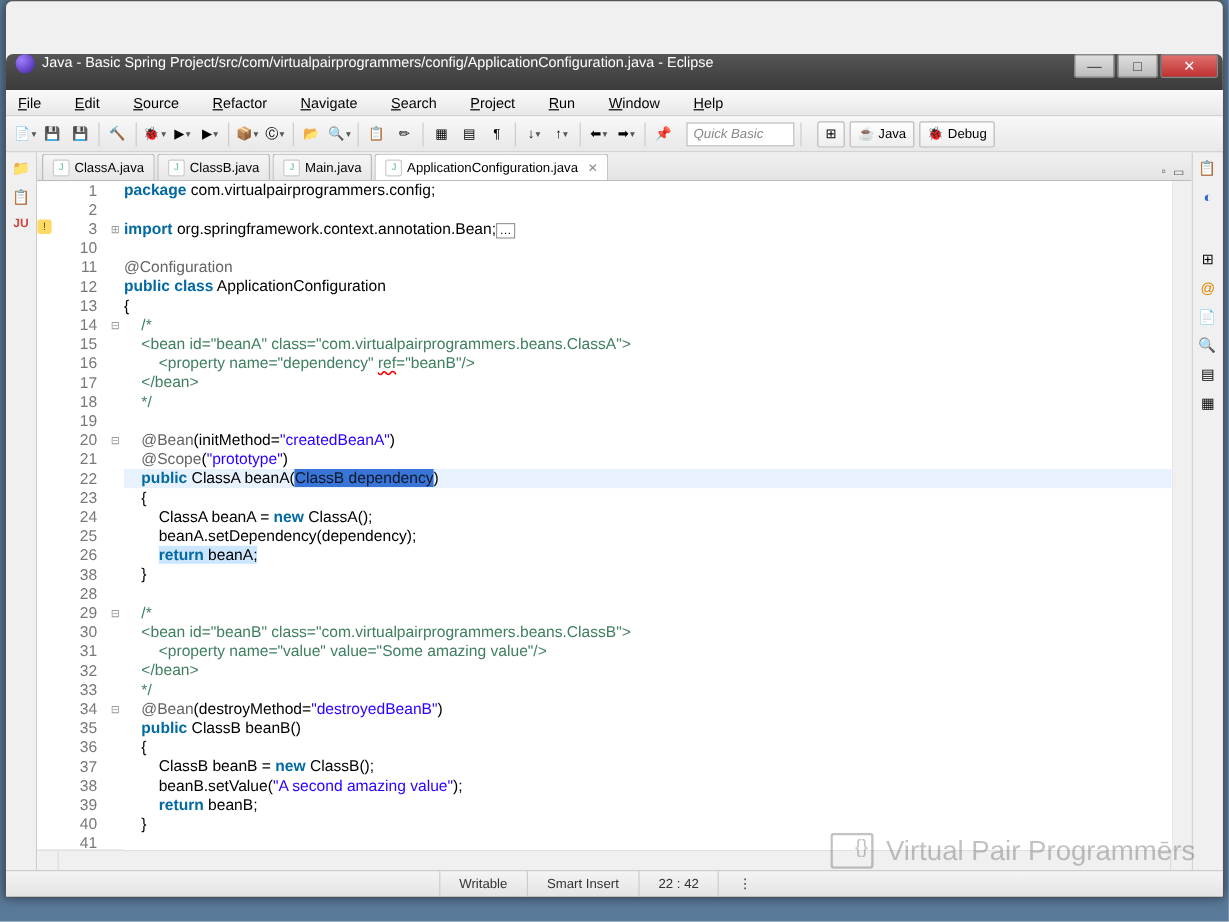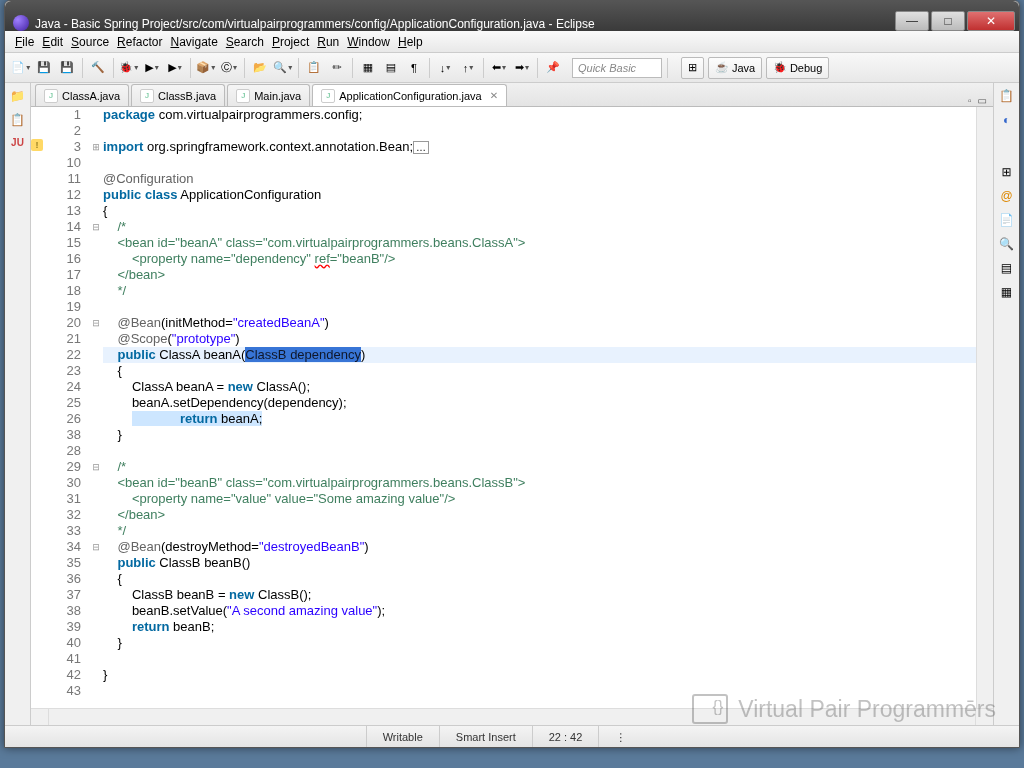--- a/index.html
+++ b/index.html
@@ -1,24 +1,24 @@
 <!DOCTYPE html>
 <html><head>
 <meta charset="utf-8">
 <style>
 * { margin: 0; padding: 0; box-sizing: border-box; font-family: "Segoe UI", Tahoma, sans-serif; }
 body { background: #5a7a9a; width: 1024px; height: 768px; overflow: hidden; position: relative; }
 .window { position: absolute; top: 0; left: 4px; right: 4px; bottom: 20px; background: #f0f0f0; border: 1px solid #555; border-radius: 6px 6px 0 0; box-shadow: 0 0 10px rgba(0,0,0,0.5); display: flex; flex-direction: column; }
-.titlebar { height: 30px; background: linear-gradient(#555, #3a3a3a); border-radius: 6px 6px 0 0; display: flex; align-items: flex-end; color: #fff; font-size: 12px; padding-left: 8px; }
+.titlebar { height: 30px; background: linear-gradient(#555, #3a3a3a); border-radius: 6px 6px 0 0; display: flex; align-items: flex-start; color: #fff; font-size: 12px; padding-left: 8px; margin-top: 44px; }
 .titlebar .icon { width: 16px; height: 16px; background: radial-gradient(circle at 30% 30%, #a080ff, #4020a0); border-radius: 50%; margin-right: 6px; }
 .titlebar .title { flex: 1; }
 .titlebar .winbtns { display: flex; }
 .titlebar .wb { width: 34px; height: 20px; margin-left: 2px; background: linear-gradient(#e0e0e0,#bbb); border: 1px solid #888; border-radius: 2px; font-size: 12px; text-align: center; line-height: 18px; color: #333; }
 .titlebar .wb.close { width: 48px; background: linear-gradient(#e07070,#c03030); color: #fff; margin-right: 4px; }
-.menubar { height: 22px; background: linear-gradient(#fafafa,#e8e8e8); border-bottom: 1px solid #ccc; display: flex; align-items: center; padding-left: 10px; font-size: 12px; gap: 8px; }
+.menubar { height: 22px; background: linear-gradient(#fafafa,#e8e8e8); border-bottom: 1px solid #ccc; display: flex; align-items: center; padding-left: 10px; font-size: 12px; gap: 28px; }
 .menubar span u { text-decoration: underline; }
 .toolbar { height: 30px; background: linear-gradient(#f8f8f8,#e8e8e8); border-bottom: 1px solid #ccc; display: flex; align-items: center; padding: 0 6px; gap: 3px; }
 .tbtn { width: 20px; height: 20px; border: 1px solid transparent; border-radius: 2px; display: inline-flex; align-items: center; justify-content: center; font-size: 11px; }
 .tbtn.drop::after { content: "▾"; font-size: 8px; margin-left: 1px; color: #555; }
 .sep { width: 1px; height: 20px; background: #ccc; margin: 0 2px; }
 .qa { margin-left: 6px; width: 90px; height: 20px; border: 1px solid #bbb; background: #fff; font-size: 11px; color: #888; padding: 0 5px; line-height: 18px; font-style: italic; }
 .persp { margin-left: 8px; display: flex; gap: 4px; }
 .pbtn { height: 22px; padding: 0 6px; border: 1px solid #bbb; background: linear-gradient(#fdfdfd,#eee); font-size: 11px; display: flex; align-items: center; gap: 3px; border-radius: 2px; }
 .main { flex: 1; display: flex; overflow: hidden; }
 .leftbar, .rightbar { width: 26px; background: #f0f0f0; border-right: 1px solid #ccc; display: flex; flex-direction: column; align-items: center; padding-top: 6px; gap: 8px; }
@@ -34,21 +34,21 @@
 .code-wrap { flex: 1; display: flex; overflow: hidden; font-family: Consolas, monospace; font-size: 13px; position: relative; }
 .gutter-icons { width: 26px; background: #fff; border-right: none; }
 .linenums { width: 32px; background: #fff; color: #787878; text-align: right; padding-right: 8px; }
 .foldcol { width: 14px; background: #fff; }
 .code { flex: 1; background: #fff; white-space: pre; overflow: auto; position: relative; }
 .ln { height: 16px; line-height: 16px; }
 .kw { color: #0369a1; font-weight: bold; }
 .ann { color: #646464; }
 .str { color: #2a00ff; }
 .com { color: #3f7f5f; }
-.hl { background: #cde6ff; padding-left: 48px; }
+.hl { background: #cde6ff; }
 .sel { background: #3875d6; color: #0f172a; }
 .currentline { background: #e8f2fe; }
 .code-lines { position: relative; }
 .fold { color: #999; font-size: 9px; text-align: center; }
 .warn { background: #ffd966; width: 12px; height: 12px; border-radius: 2px; font-size: 9px; text-align: center; line-height: 12px; color: #665500; }
 .scroll-h { height: 17px; background: #f0f0f0; border-top: 1px solid #ddd; position: relative; }
 .scroll-h::before { content: ""; position: absolute; left: 0; width: 17px; height: 100%; border-right: 1px solid #ddd; }
 .scroll-h::after { content: ""; position: absolute; right: 0; width: 17px; height: 100%; border-left: 1px solid #ddd; }
 .overview { width: 17px; background: #f0f0f0; border-left: 1px solid #ddd; }
 .statusbar { height: 22px; background: linear-gradient(#f4f4f4,#e4e4e4); border-top: 1px solid #ccc; display: flex; align-items: center; font-size: 11px; color: #333; }

